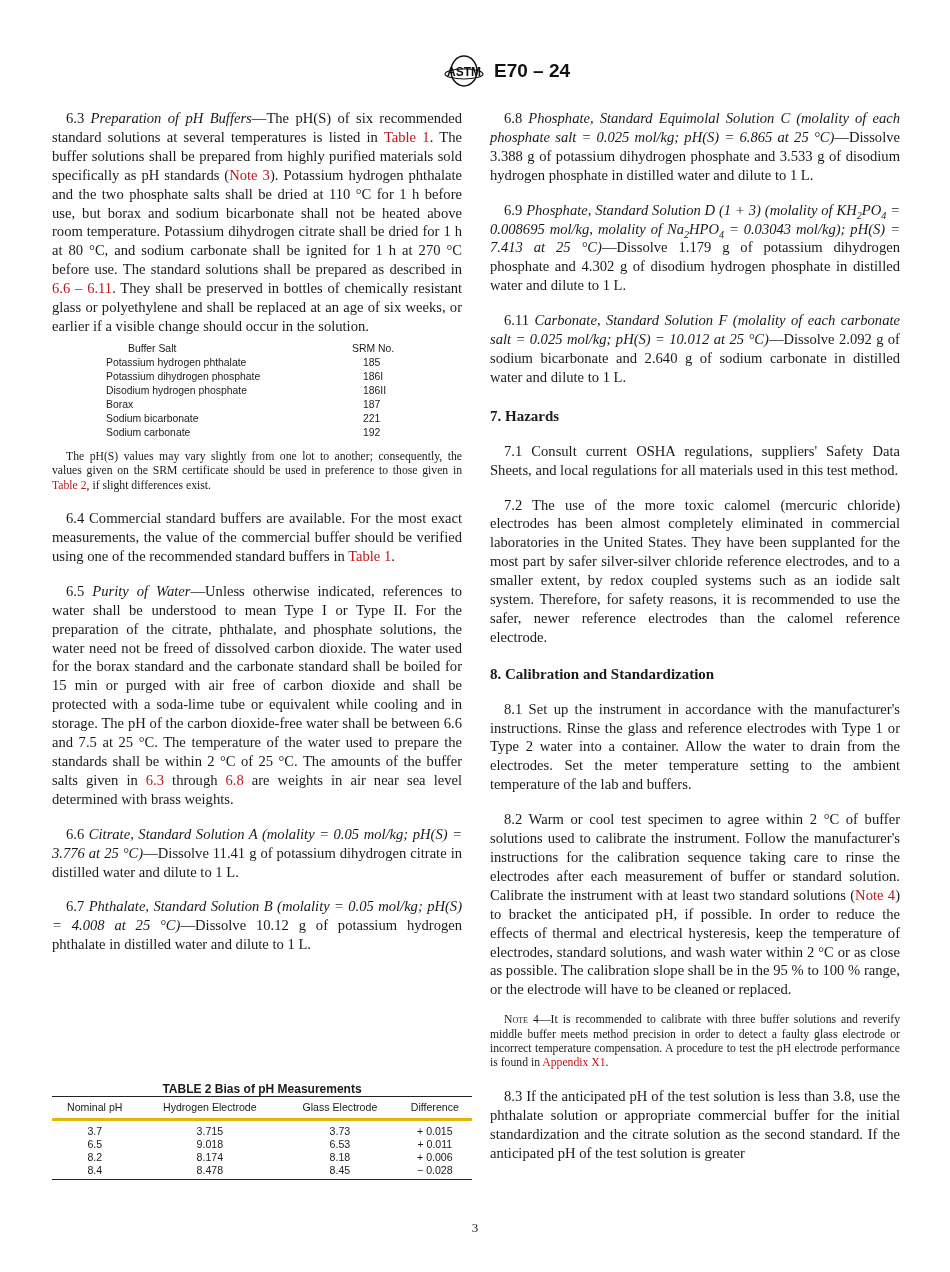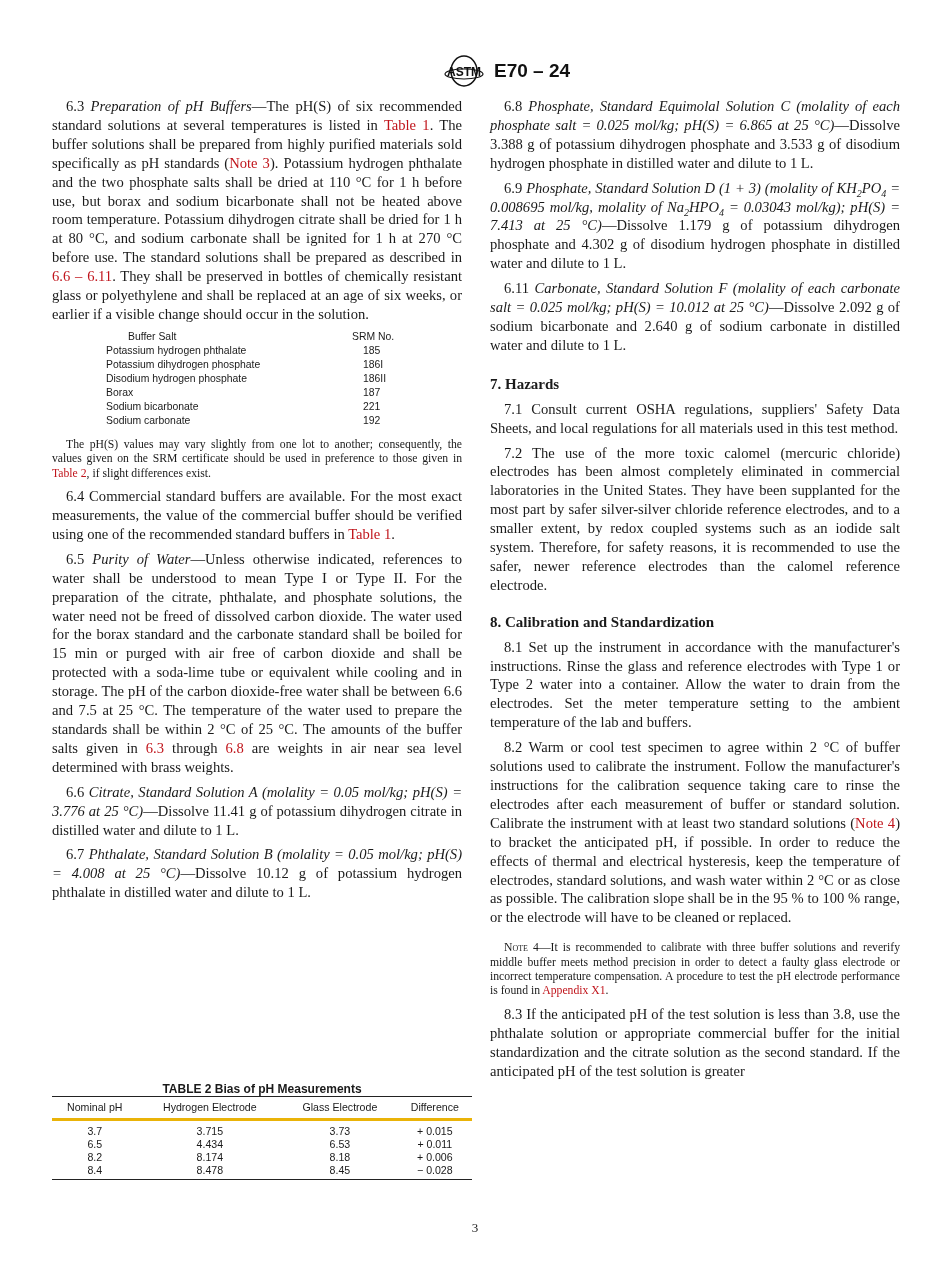--- a/index.html
+++ b/index.html
@@ -5,21 +5,21 @@
   html, body { margin: 0; padding: 0; background: #ffffff; }
   body { width: 950px; height: 1272px; position: relative; overflow: hidden;
          font-family: "Liberation Serif", "DejaVu Serif", serif; color: #1a1a1a; }
   .header { position: absolute; top: 55px; left: 0; width: 950px; text-align: center; padding-left: 32px; }
   .header .logo { display: inline-block; vertical-align: middle; width: 40px; height: 32px; margin-right: 6px; }
   .header .doc-id { display: inline-block; vertical-align: middle; font-family: "Liberation Sans", sans-serif;
                     font-weight: bold; font-size: 19px; color: #111; }
   .col { position: absolute; top: 93px; width: 410px; font-size: 14.6px; line-height: 18.9px; }
   .col.left { left: 52px; }
   .col.right { left: 490px; }
-  p { margin: 4px 0 6px 0; text-align: justify; text-indent: 14px; }
+  p { margin: 16px 0 6px 0; text-align: justify; text-indent: 14px; }
   .it { font-style: italic; }
   .link { color: #c0141b; }
   .note { font-size: 11.7px; line-height: 14.4px; margin: 10px 0 6px 0; }
   .note .smallcaps { font-variant: small-caps; }
   .srm-table { font-family: "Liberation Sans", sans-serif; font-size: 10.4px; line-height: 14px;
                margin: 4px 0 10px 54px; border-collapse: collapse; }
   .srm-table td { padding: 0; }
   .srm-table td.name { width: 246px; }
   .srm-table th { font-weight: normal; text-align: left; padding: 0; }
   .srm-table th.h1 { padding-left: 22px; }
@@ -126,21 +126,21 @@
     </thead>
     <tbody>
       <tr>
           <td>3.7</td>
           <td>3.715</td>
           <td>3.73</td>
           <td>+ 0.015</td>
         </tr>
       <tr>
           <td>6.5</td>
-          <td>4.434</td>
+          <td>9.018</td>
           <td>6.53</td>
           <td>+ 0.011</td>
         </tr>
       <tr>
           <td>8.2</td>
           <td>8.174</td>
           <td>8.18</td>
           <td>+ 0.006</td>
         </tr>
       <tr>

